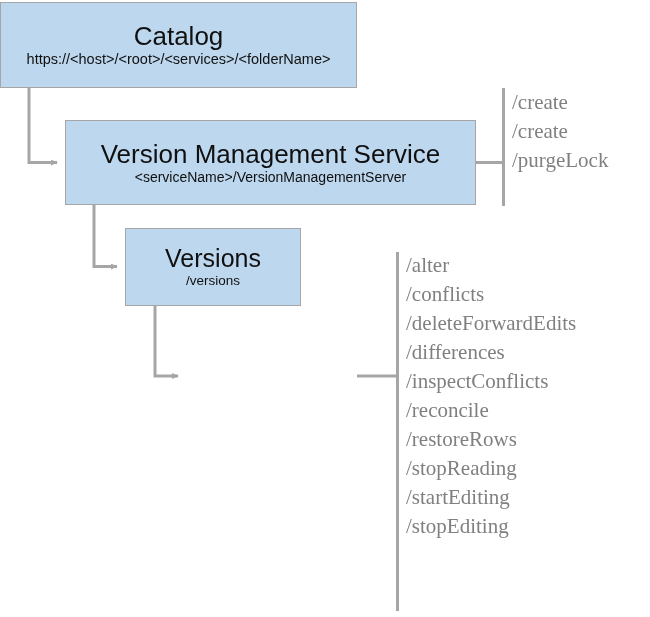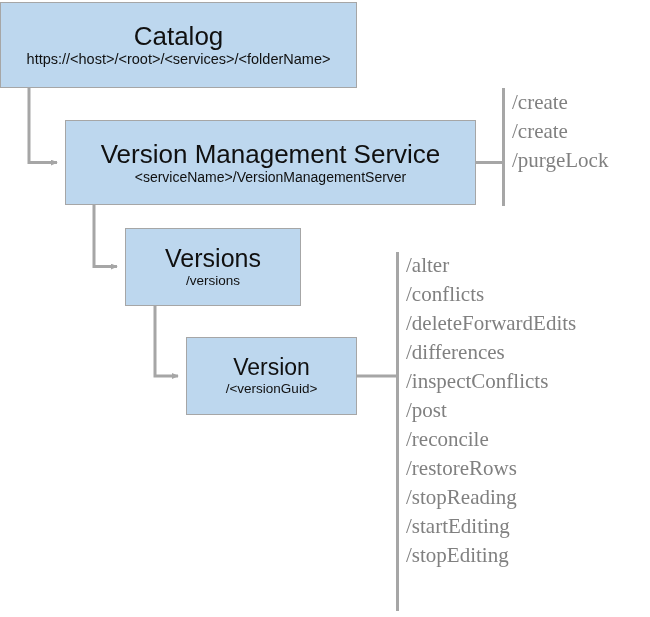--- a/index.html
+++ b/index.html
@@ -118,38 +118,33 @@
   <div class="node" id="node-vms">
     <div class="node-title">Version Management Service</div>
     <div class="node-sub">&lt;serviceName&gt;/VersionManagementServer</div>
   </div>
 
   <div class="node" id="node-versions">
     <div class="node-title">Versions</div>
     <div class="node-sub">/versions</div>
   </div>
 
-  <div class="node" id="node-version">
-    <div class="node-title">Version</div>
-    <div class="node-sub">/&lt;versionGuid&gt;</div>
-  </div>
 
   <div class="op-list" id="ops-vms">
     <div class="op-item">/create</div>
     <div class="op-item">/create</div>
     <div class="op-item">/purgeLock</div>
   </div>
 
   <div class="op-list" id="ops-version">
     <div class="op-item">/alter</div>
     <div class="op-item">/conflicts</div>
     <div class="op-item">/deleteForwardEdits</div>
     <div class="op-item">/differences</div>
     <div class="op-item">/inspectConflicts</div>
-    <div class="op-item">/post</div>
     <div class="op-item">/reconcile</div>
     <div class="op-item">/restoreRows</div>
     <div class="op-item">/stopReading</div>
     <div class="op-item">/startEditing</div>
     <div class="op-item">/stopEditing</div>
   </div>
 
 </div>
 
 </body></html>

